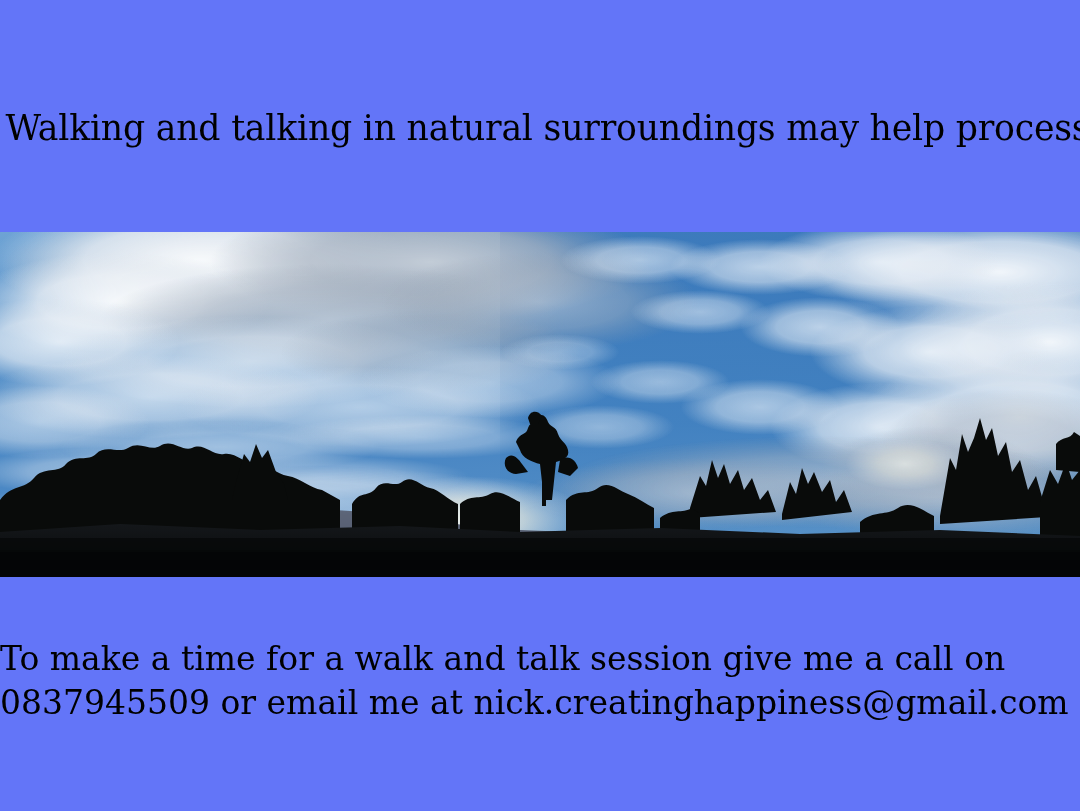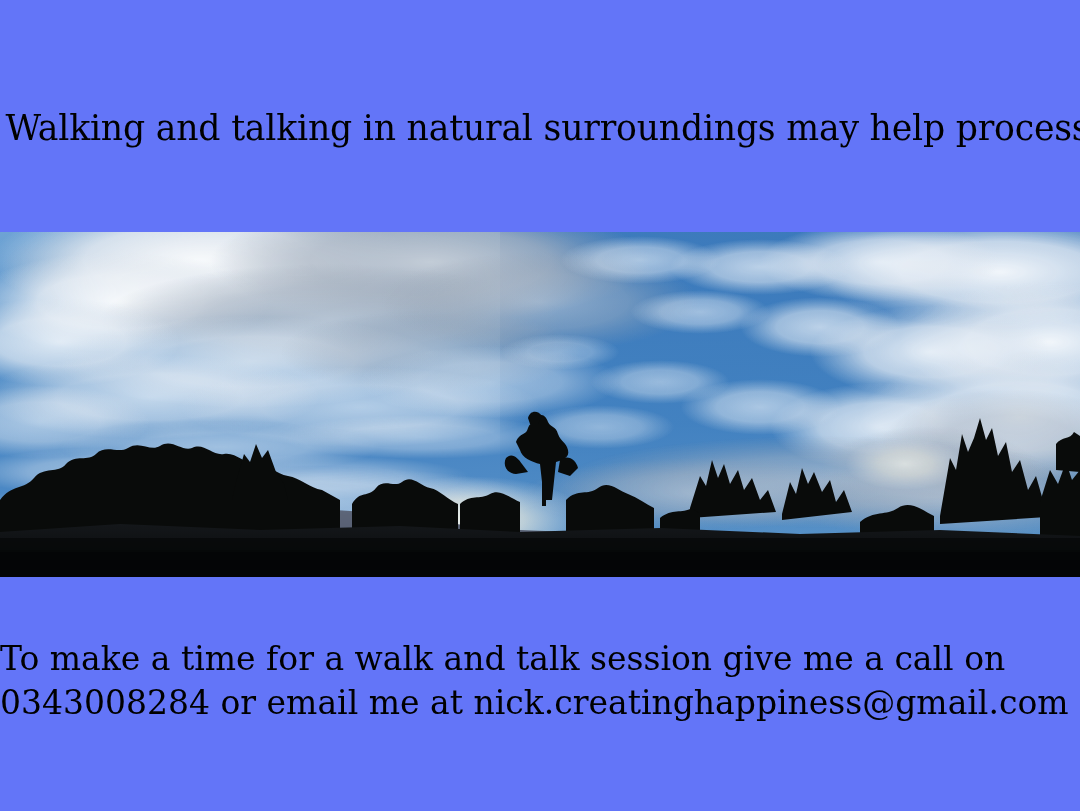--- a/index.html
+++ b/index.html
@@ -220,16 +220,16 @@
 
       <rect x="0" y="318" width="1080" height="27" fill="#040506"></rect>
       <rect x="0" y="306" width="1080" height="14" fill="#070909" opacity="0.85"></rect>
     </svg>
   </div>
 
   <div class="band" id="band-bottom"></div>
 
   <div id="bottom-copy">
     <span class="copy-line">To make a time for a walk and talk session give me a call on</span>
-    <span class="copy-line">0343008284 or email me at nick.creatinghappiness@gmail.com</span>
+    <span class="copy-line">0837945509 or email me at nick.creatinghappiness@gmail.com</span>
   </div>
 
 </div>
 
 </body></html>

